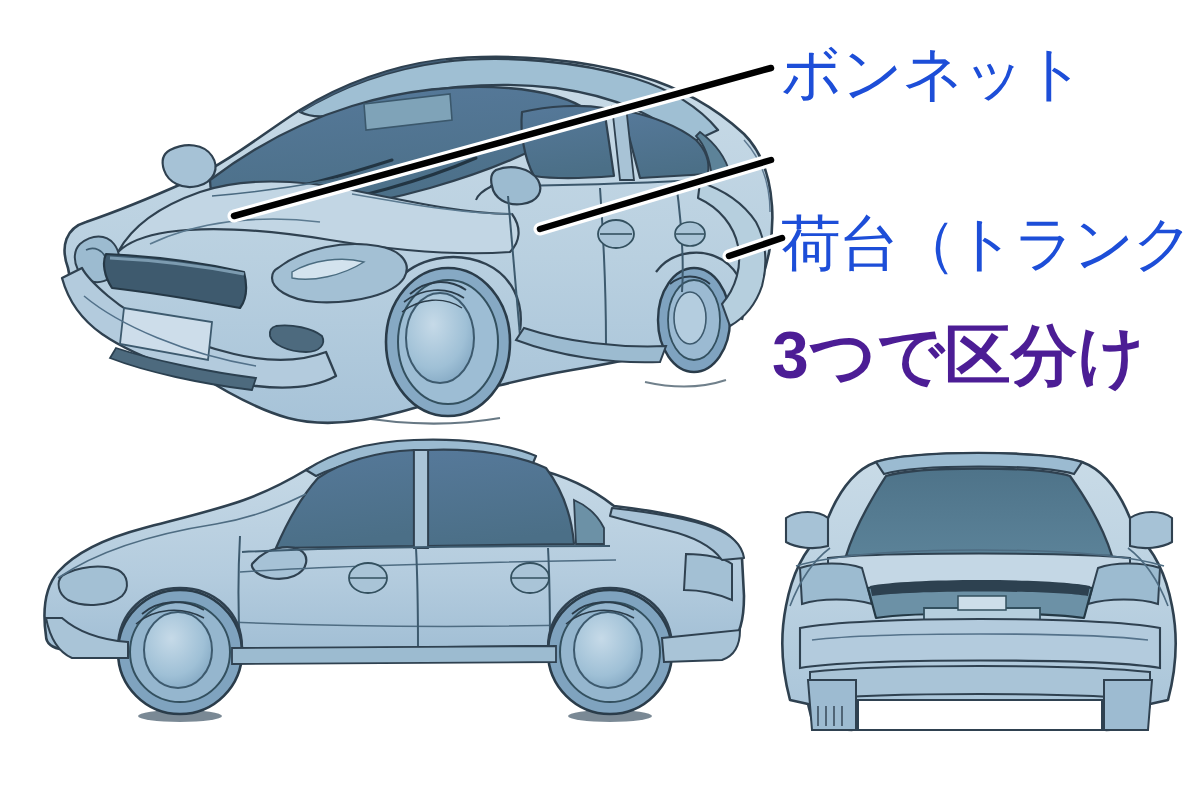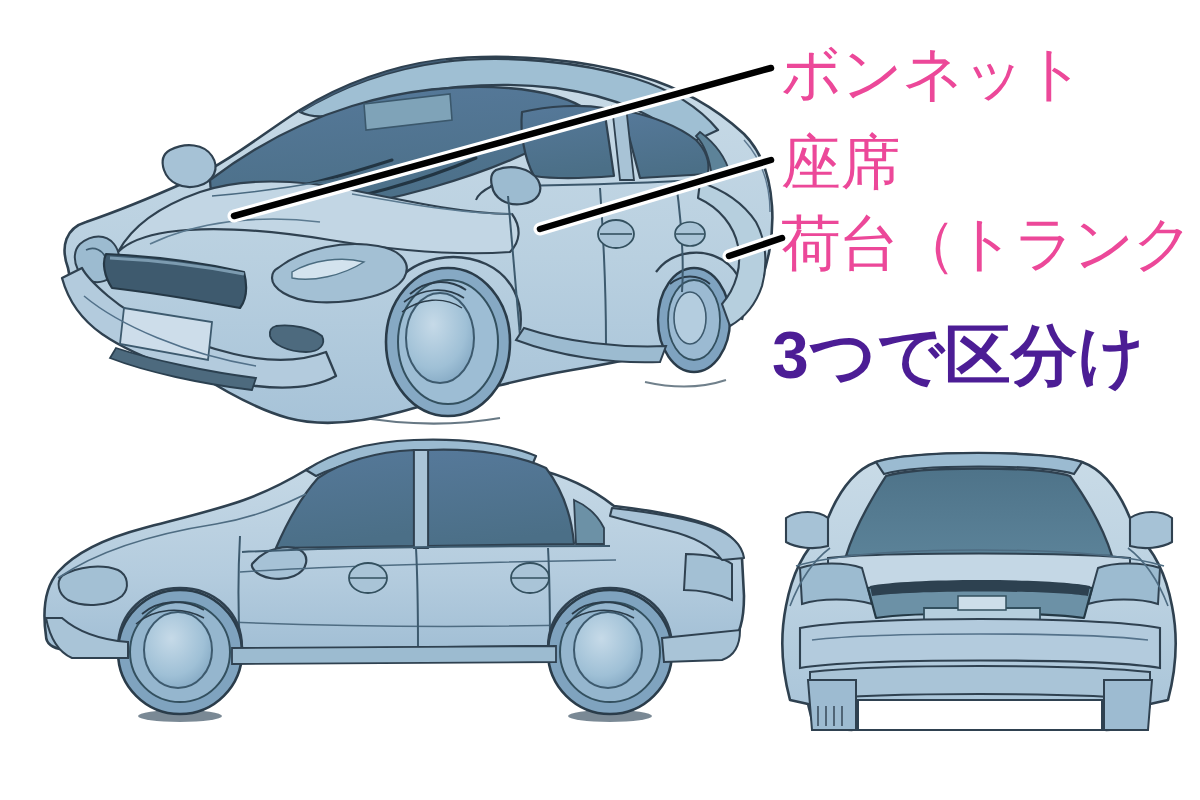--- a/index.html
+++ b/index.html
@@ -20,21 +20,21 @@
   }
   #art {
     position: absolute;
     left: 0;
     top: 0;
     width: 1200px;
     height: 800px;
   }
   .label {
     position: absolute;
-    color: #ec4899;
+    color: #1d4ed8;
     font-weight: 500;
     white-space: nowrap;
     letter-spacing: -0.01em;
     line-height: 1;
   }
   .label-bonnet {
     left: 781px;
     top: 44px;
     font-size: 60px;
   }
@@ -368,19 +368,18 @@
       <line x1="540" y1="229" x2="771" y2="160" stroke="#ffffff" stroke-width="13" stroke-linecap="round"></line>
       <line x1="540" y1="229" x2="771" y2="160" stroke="#000000" stroke-width="6.5" stroke-linecap="round"></line>
 
       <line x1="729" y1="256" x2="782" y2="238" stroke="#ffffff" stroke-width="13" stroke-linecap="round"></line>
       <line x1="729" y1="256" x2="782" y2="238" stroke="#000000" stroke-width="6.5" stroke-linecap="round"></line>
     </g>
   </svg>
 
   <div class="label label-bonnet">ボンネット</div>
 
-  <div class="label label-seat">座席</div>
 
   <div class="label label-trunk">荷台（トランク）</div>
 
   <div class="callout-red">3つで区分け</div>
 
 </div>
 
 </body></html>

